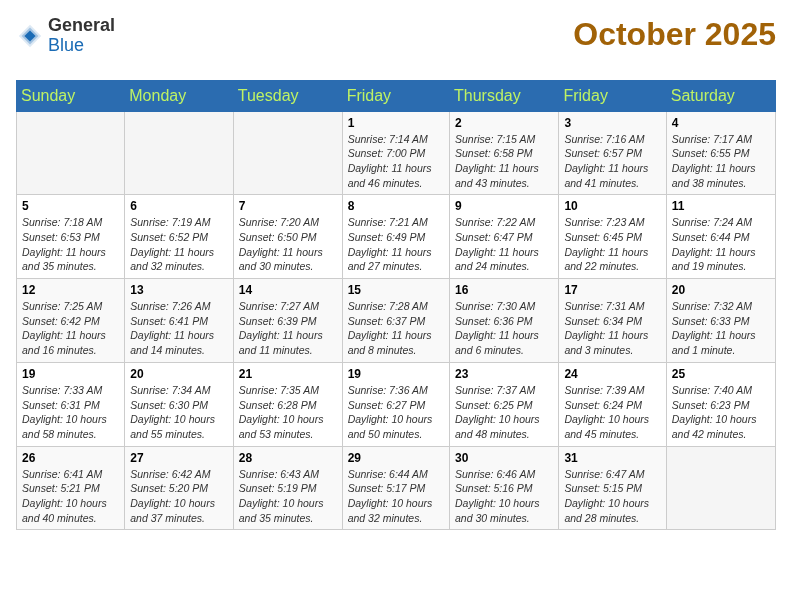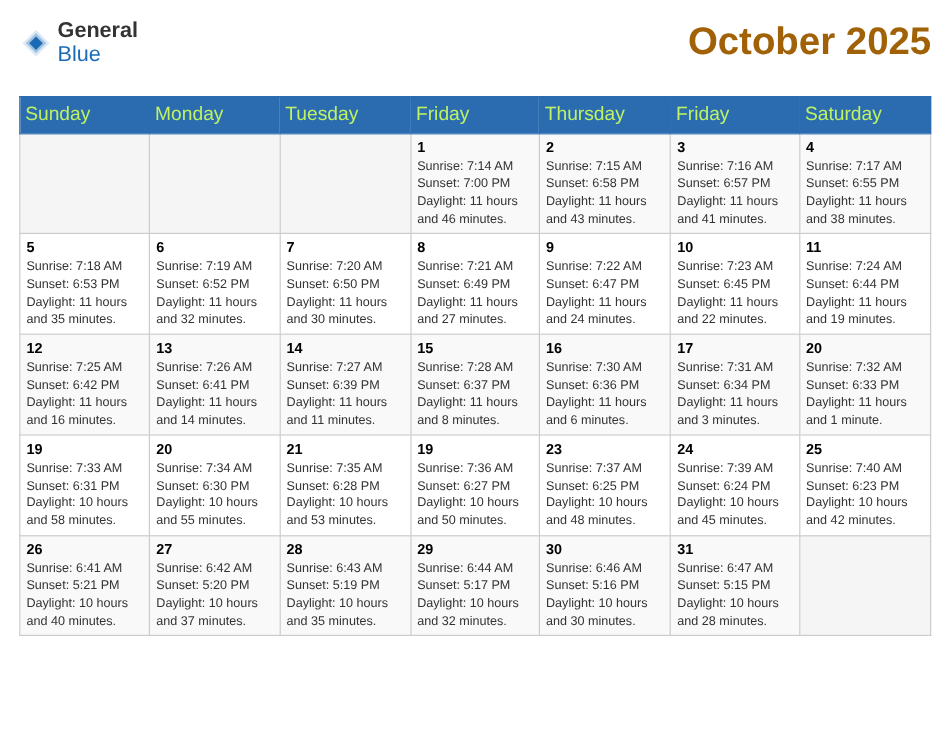--- a/index.html
+++ b/index.html
@@ -80,20 +80,21 @@
     .day-number {
       font-weight: bold;
       font-size: 12px;
       margin-bottom: 2px;
       display: block;
     }
     .day-info {
       font-size: 10.5px;
       color: #333;
       line-height: 1.4;
+      font-style: italic;
     }
     .empty-cell {
       background: #f5f5f5 !important;
     }
   </style>
 </head>
 <body>
 
 <div class="header-area">
   <div class="logo">

